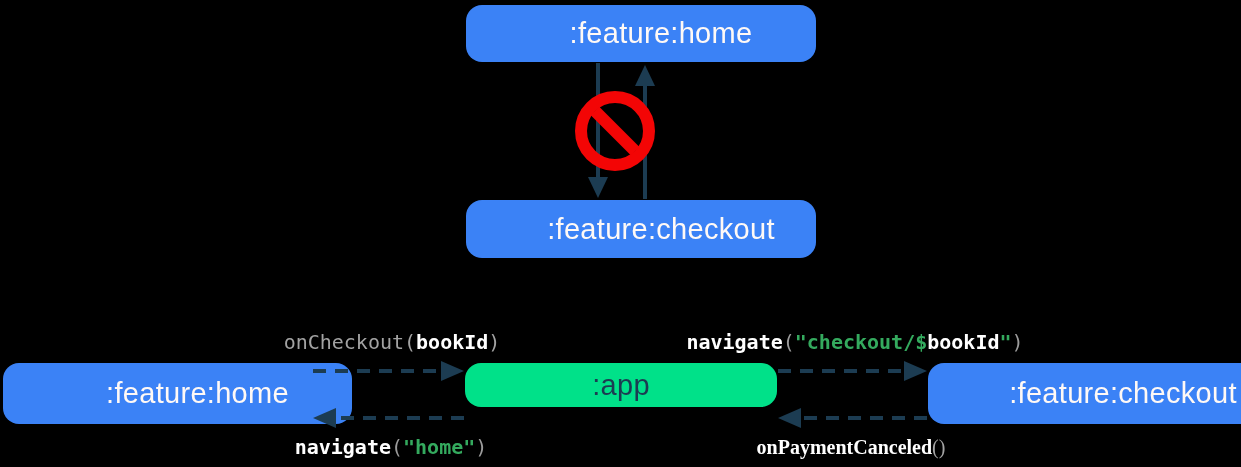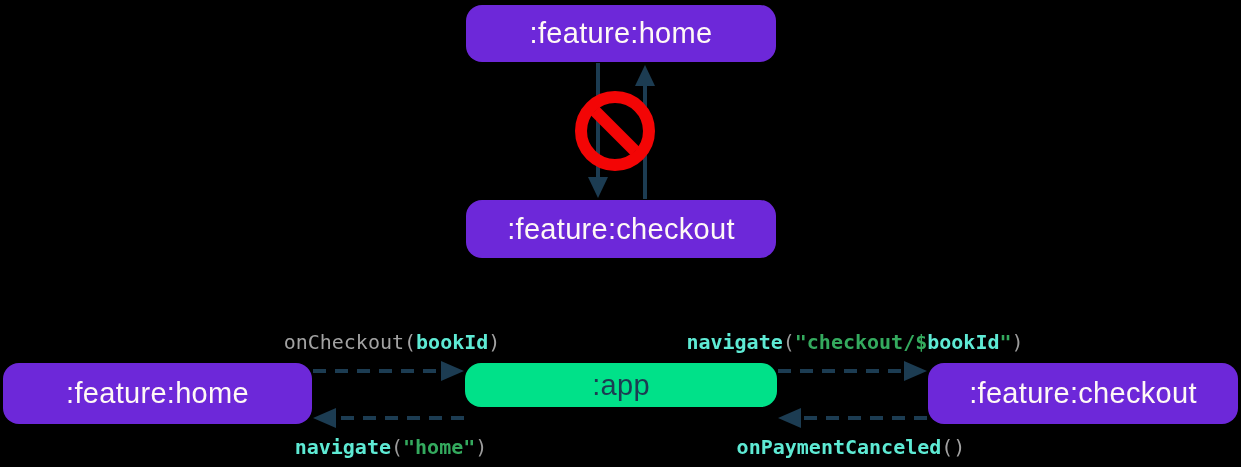--- a/index.html
+++ b/index.html
@@ -15,21 +15,21 @@
     background: #000000;
     overflow: hidden;
   }
   .box {
     position: absolute;
     border-radius: 16px;
     display: flex;
     align-items: center;
     justify-content: center;
   }
-  .box.salmon { background: #6d28d9; }
+  .box.salmon { background: #3b82f6; padding-left: 40px; }
   .box.green  { background: #00E189; }
   .box-label {
     font-size: 29px;
     letter-spacing: 0.3px;
     white-space: nowrap;
   }
   .box-label.light { color: #FFF9F6; }
   .box-label.dark  { color: #1C3C52; }
 
   
@@ -58,24 +58,24 @@
     position: absolute;
     transform: translateX(-50%);
     font-family: "DejaVu Sans Mono", monospace;
     font-size: 20px;
     line-height: 26px;
     white-space: nowrap;
   }
   #label-oncheckout        { left: 392px; top: 329px; }
   #label-navigate-home     { left: 391px; top: 434px; }
   #label-navigate-checkout { left: 855px; top: 329px; }
-  #label-onpaymentcanceled { left: 851px; top: 434px; }
+  #label-onpaymentcanceled { left: 851px; top: 434px; font-family: Liberation Serif, serif; }
 
   .c-navy      { color: #a3a3a3; }
-  .c-navy-b    { color: #5eead4; font-weight: 700; }
+  .c-navy-b    { color: #ffffff; font-weight: 700; }
   .c-gray      { color: #9B9B9B; }
   .c-green-b   { color: #34AA5E; font-weight: 700; }
 </style>
 </head>
 <body>
 
 <div class="canvas">
 
   <div class="box salmon" id="box-top-home">
     <span class="box-label light">:feature:home</span>

